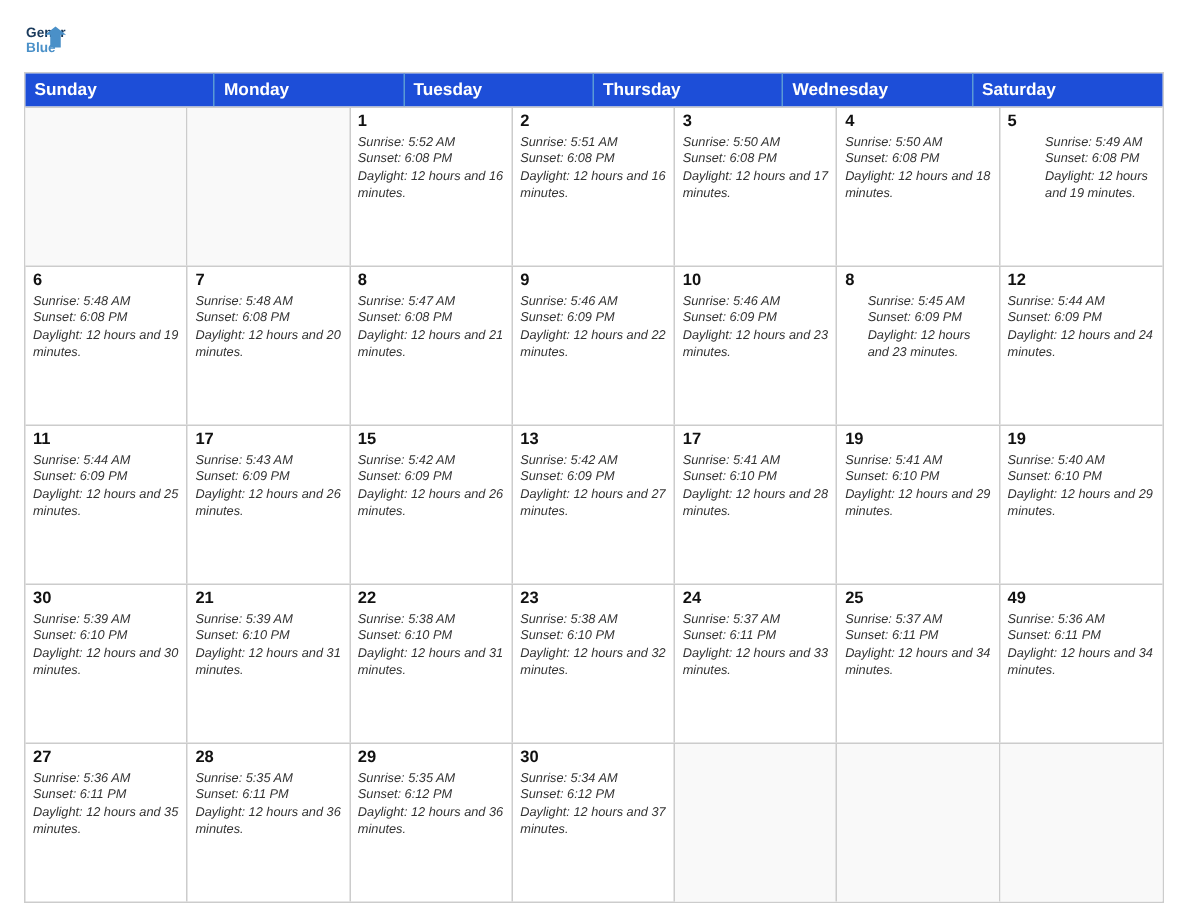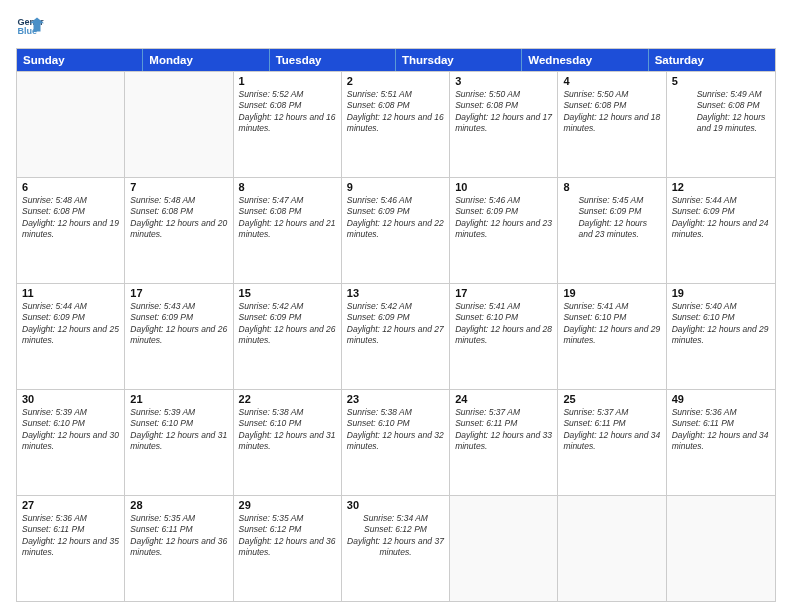--- a/index.html
+++ b/index.html
@@ -309,21 +309,21 @@
 Daylight: 12 hours and 36 minutes.</div>
           </div>
           <div class="cal-cell">
             <div class="day-num">29</div>
             <div class="cell-text" style="white-space: pre-line;">Sunrise: 5:35 AM
 Sunset: 6:12 PM
 Daylight: 12 hours and 36 minutes.</div>
           </div>
           <div class="cal-cell">
             <div class="day-num">30</div>
-            <div class="cell-text" style="white-space: pre-line; text-align: center;">Sunrise: 5:34 AM
+            <div class="cell-text" style="white-space: pre-line;">Sunrise: 5:34 AM
 Sunset: 6:12 PM
 Daylight: 12 hours and 37 minutes.</div>
           </div>
           <div class="cal-cell empty"></div>
           <div class="cal-cell empty"></div>
           <div class="cal-cell empty"></div>
         </div>
       </div>
   </div>
 </div>

